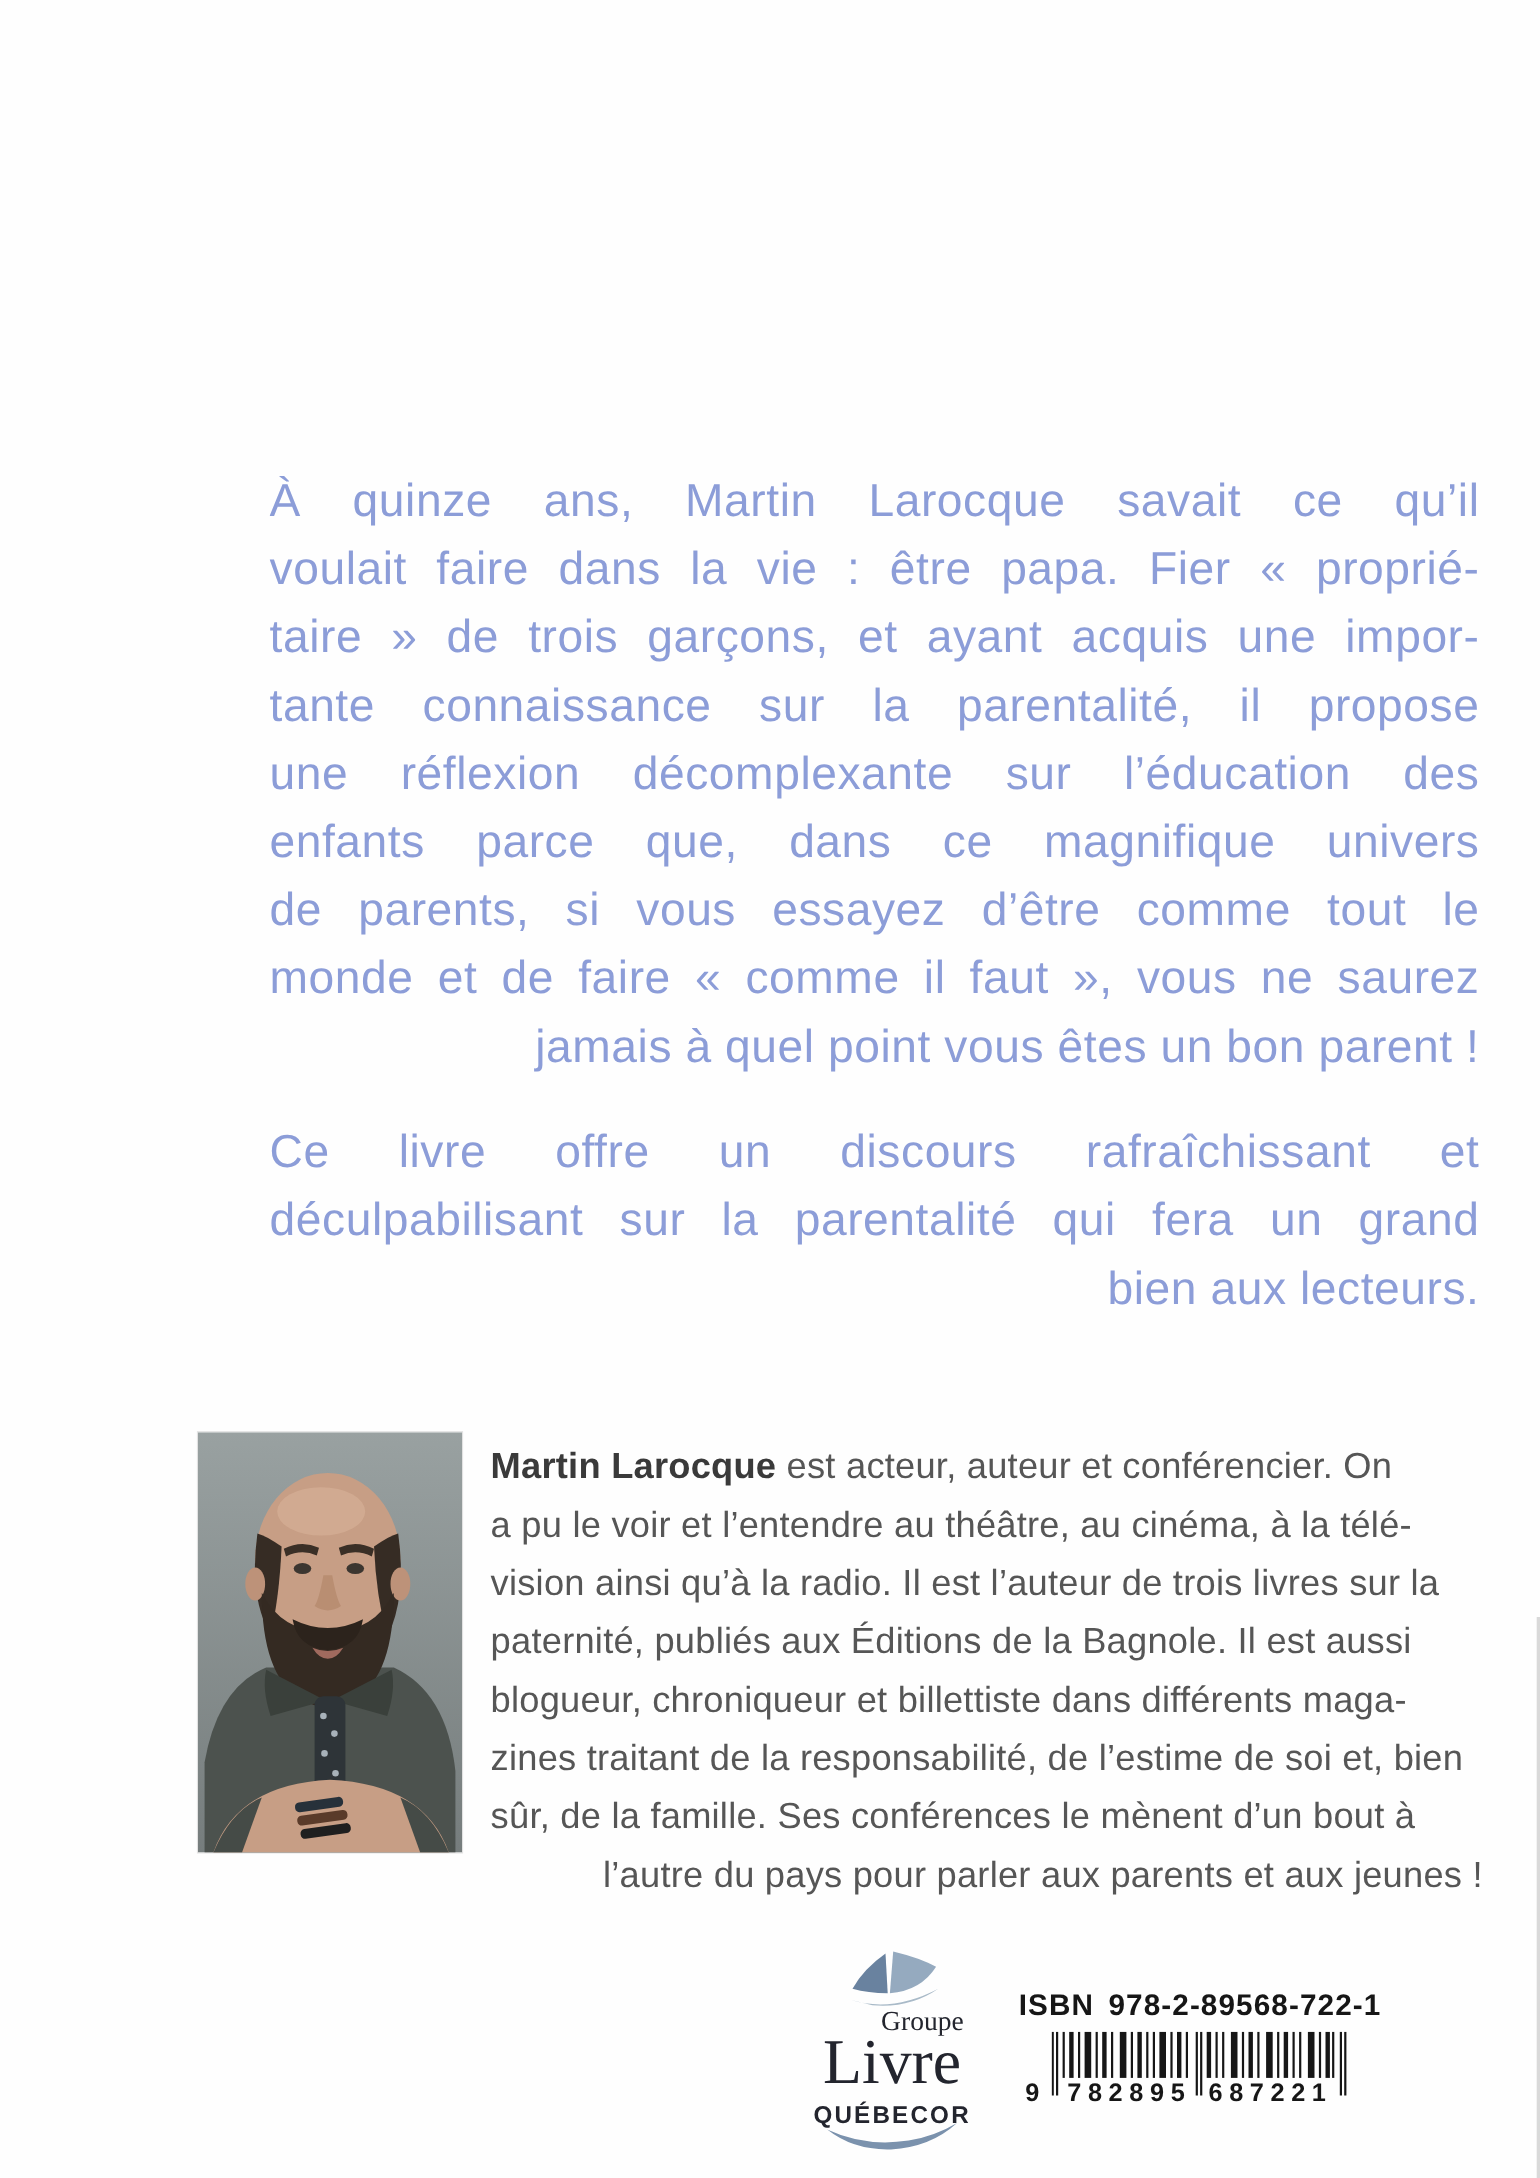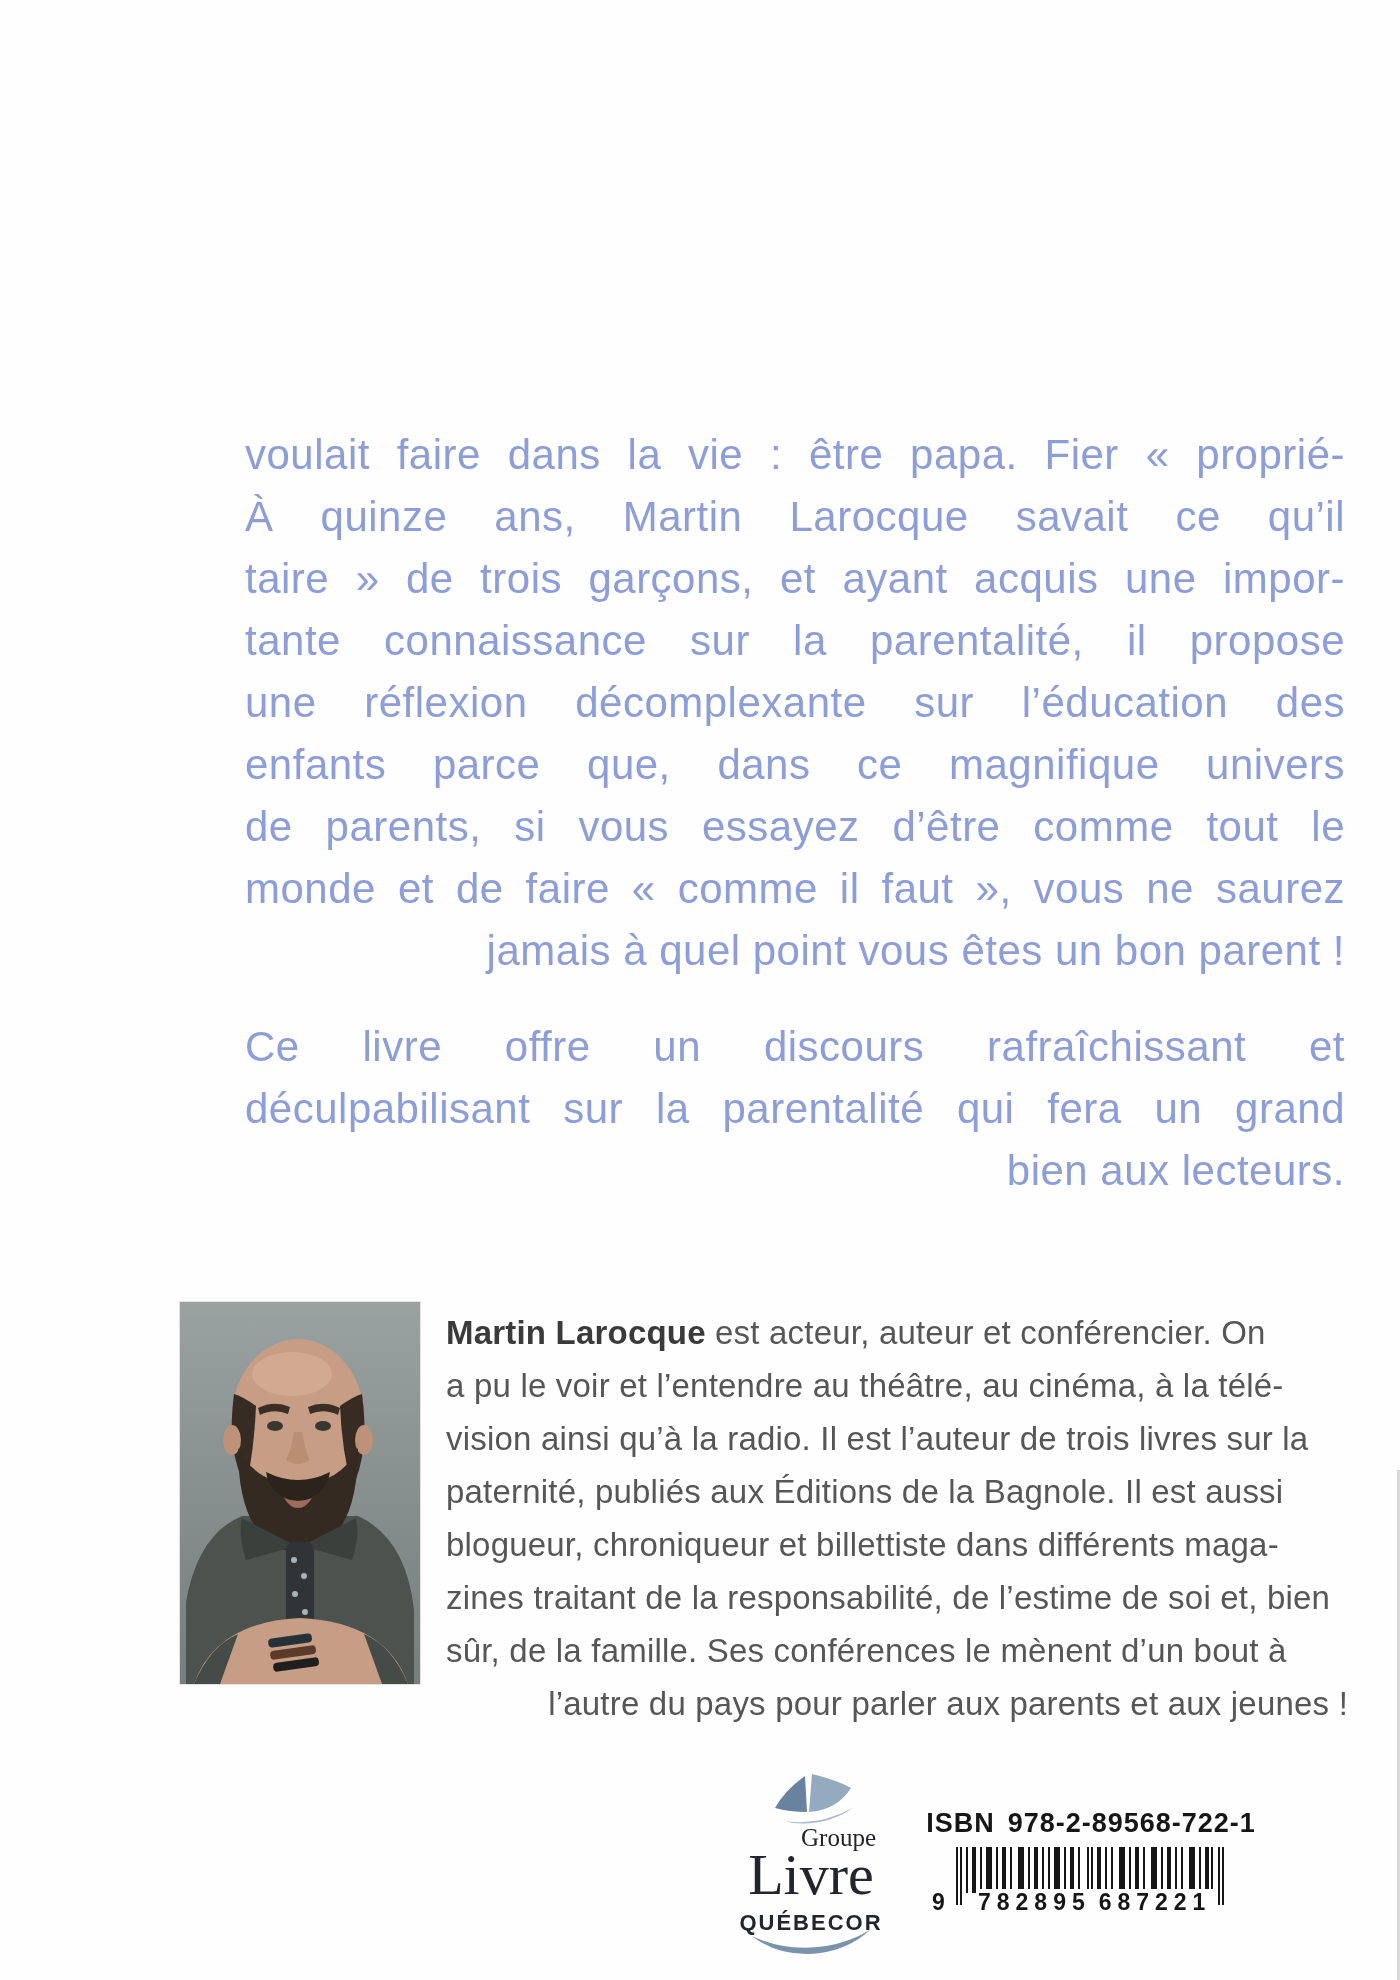--- a/index.html
+++ b/index.html
@@ -35,34 +35,34 @@
   .livre  { display:block; font-family:"Liberation Serif", serif; font-size:58px; line-height:50px; margin-top:-2px; }
   .quebecor { display:block; font-size:22px; font-weight:700; letter-spacing:2px; margin-top:10px; }
   .swoosh { display:block; margin:-8px auto 0 auto; }
   
   .barcode-block { position:absolute; left:926px; top:1808px; width:330px; color:var(--barcode_black); }
   .isbn-line { display:flex; justify-content:center; gap:13px; font-size:27px; font-weight:700; letter-spacing:1px; }
   .bars-wrap { position:relative; width:272px; height:78px; margin:8px 0 0 30px; }
   .bars { position:absolute; left:0; top:0; }
   .bc-digit { position:absolute; top:42px; font-size:23px; font-weight:700; background:#fefefe; line-height:26px; }
   .bc-left  { left:-24px; }
-  .bc-mid   { left:22px;  width:118px; text-align:left; letter-spacing:6px; }
+  .bc-mid   { left:9px;  width:118px; text-align:right; letter-spacing:6px; }
   .bc-right { left:140px; width:118px; text-align:center; letter-spacing:6px; }
   
   .scan-edge { position:absolute; right:0; top:1470px; width:3px; height:510px; background:#d9d9d9; }
 </style>
 </head>
 <body>
 
 <div class="page">
 
 
   <div class="para para1">
+      <div class="jline">À quinze ans, Martin Larocque savait ce qu’il</div>
       <div class="jline">voulait faire dans la vie : être papa. Fier « proprié-</div>
-      <div class="jline">À quinze ans, Martin Larocque savait ce qu’il</div>
       <div class="jline">taire » de trois garçons, et ayant acquis une impor-</div>
       <div class="jline">tante connaissance sur la parentalité, il propose</div>
       <div class="jline">une réflexion décomplexante sur l’éducation des</div>
       <div class="jline">enfants parce que, dans ce magnifique univers</div>
       <div class="jline">de parents, si vous essayez d’être comme tout le</div>
       <div class="jline">monde et de faire « comme il faut », vous ne saurez</div>
       <div class="jline last-line">jamais à quel point vous êtes un bon parent !</div>
     </div>
   <div class="para para2">
       <div class="jline">Ce livre offre un discours rafraîchissant et</div>

